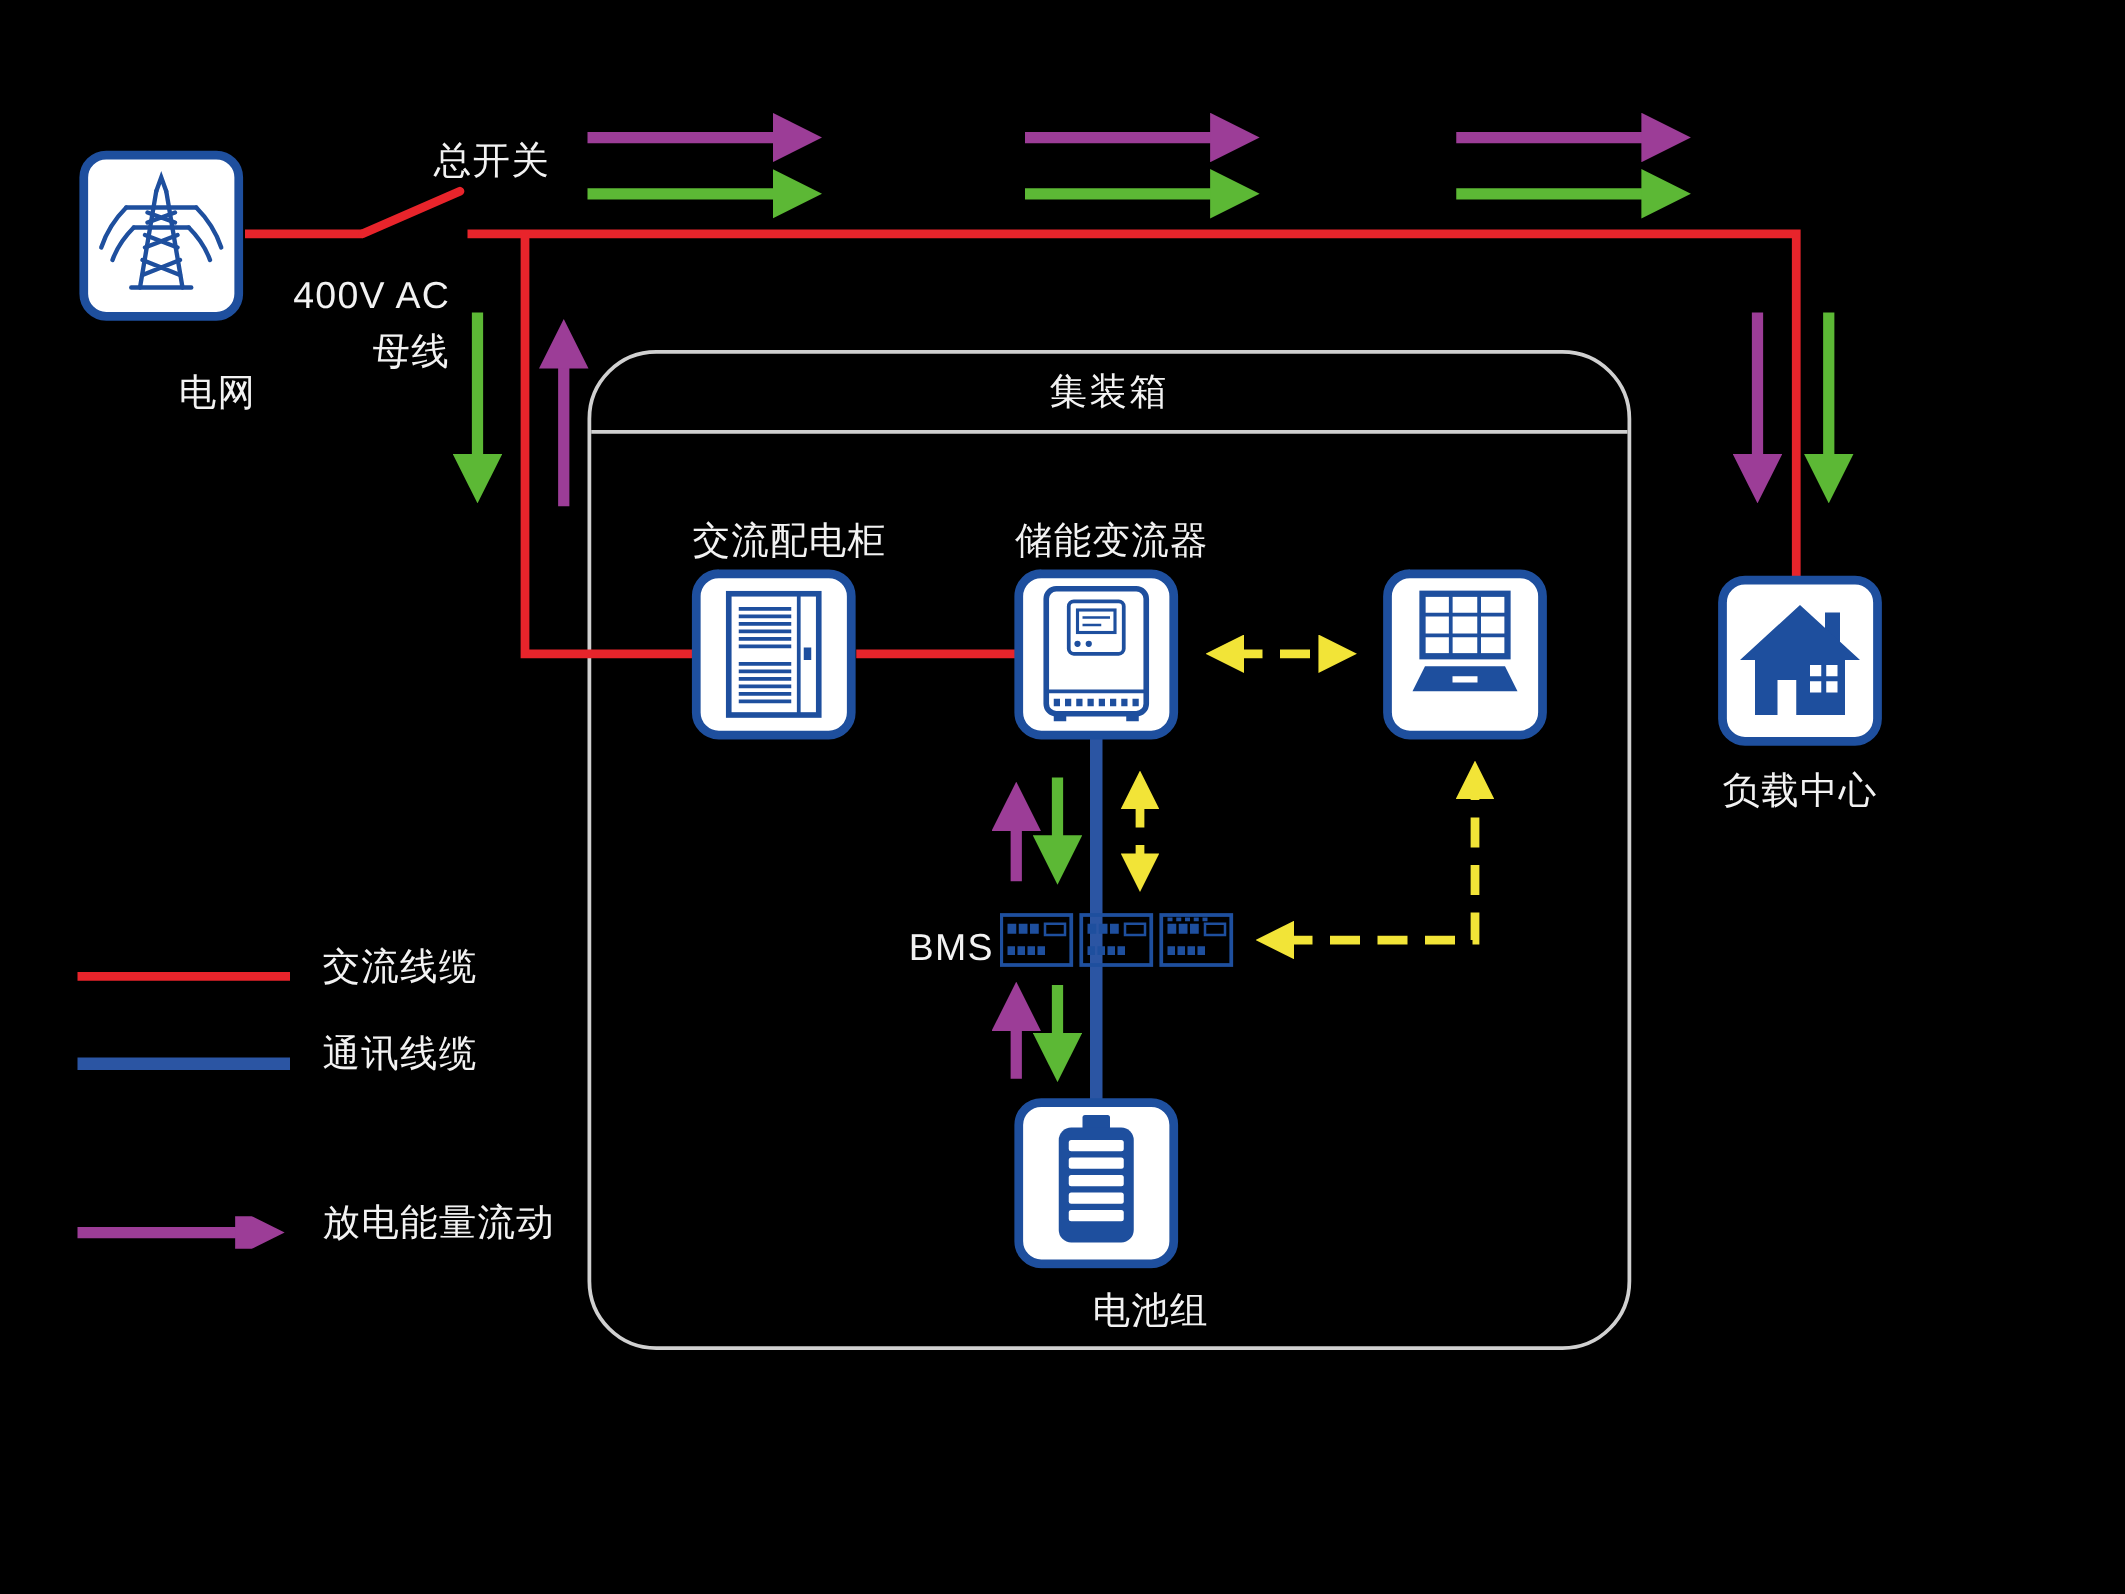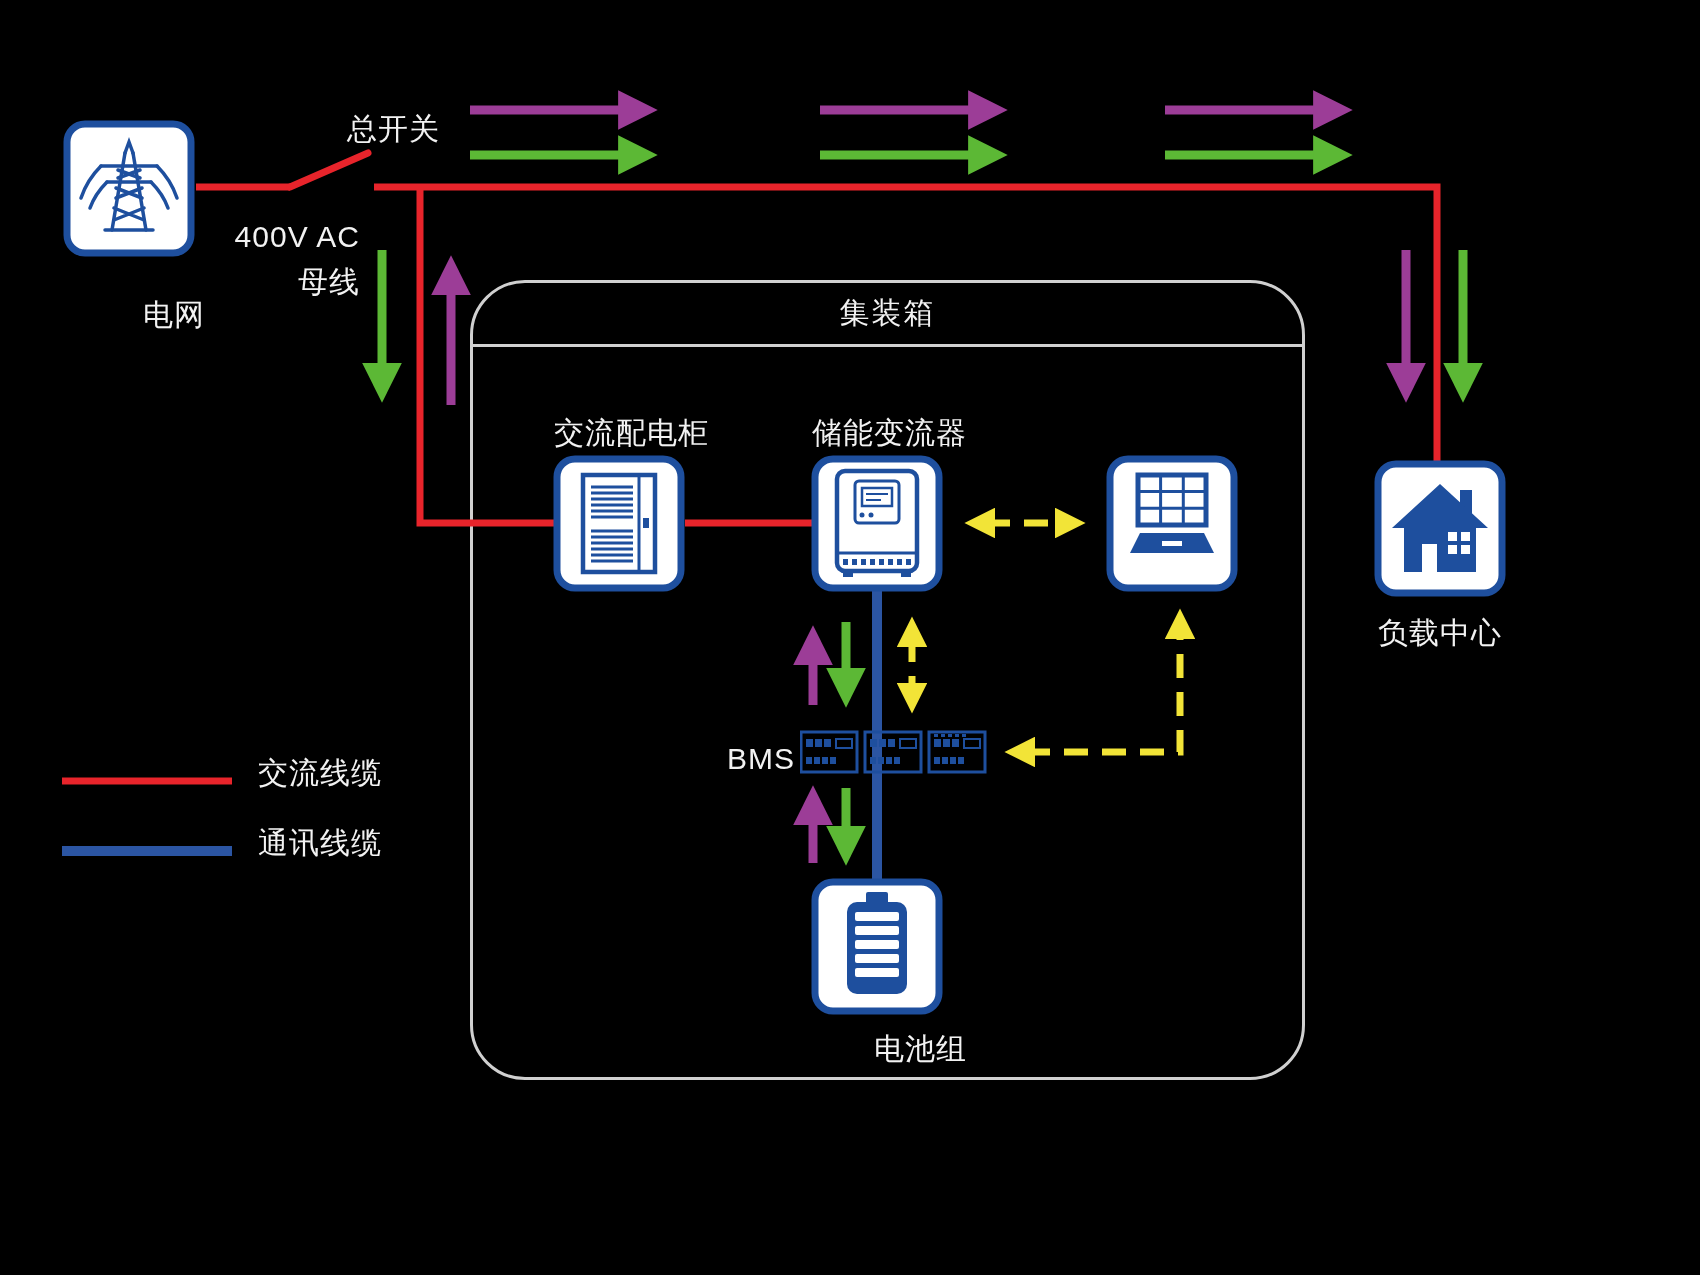--- a/index.html
+++ b/index.html
@@ -259,14 +259,27 @@
     <span class="legend-label">交流线缆</span>
   </div>
   <div class="legend-row" style="top:823px">
     <div class="legend-swatch">
       <svg width="176" height="26">
           <path d="M2,13 H172" class="wire s-dc w10"></path>
         </svg>
     </div>
     <span class="legend-label">通讯线缆</span>
   </div>
+  <div class="legend-row" style="top:958px">
+    <div class="legend-swatch">
+      <svg width="176" height="26">
+        <defs>
+          <marker id="ah-discharge-l" viewBox="0 0 10 10" refX="3" refY="5" markerWidth="4.4" markerHeight="4.4" orient="auto" markerUnits="strokeWidth">
+              <path d="M0,0 L10,5 L0,10 Z" class="f-discharge"></path>
+            </marker>
+        </defs>
+        <path d="M2,13 H140" class="wire s-discharge w9" marker-end="url(#ah-discharge-l)"></path>
+      </svg>
+    </div>
+    <span class="legend-label">放电能量流动</span>
+  </div>
 
 </div>
 
 </body></html>

